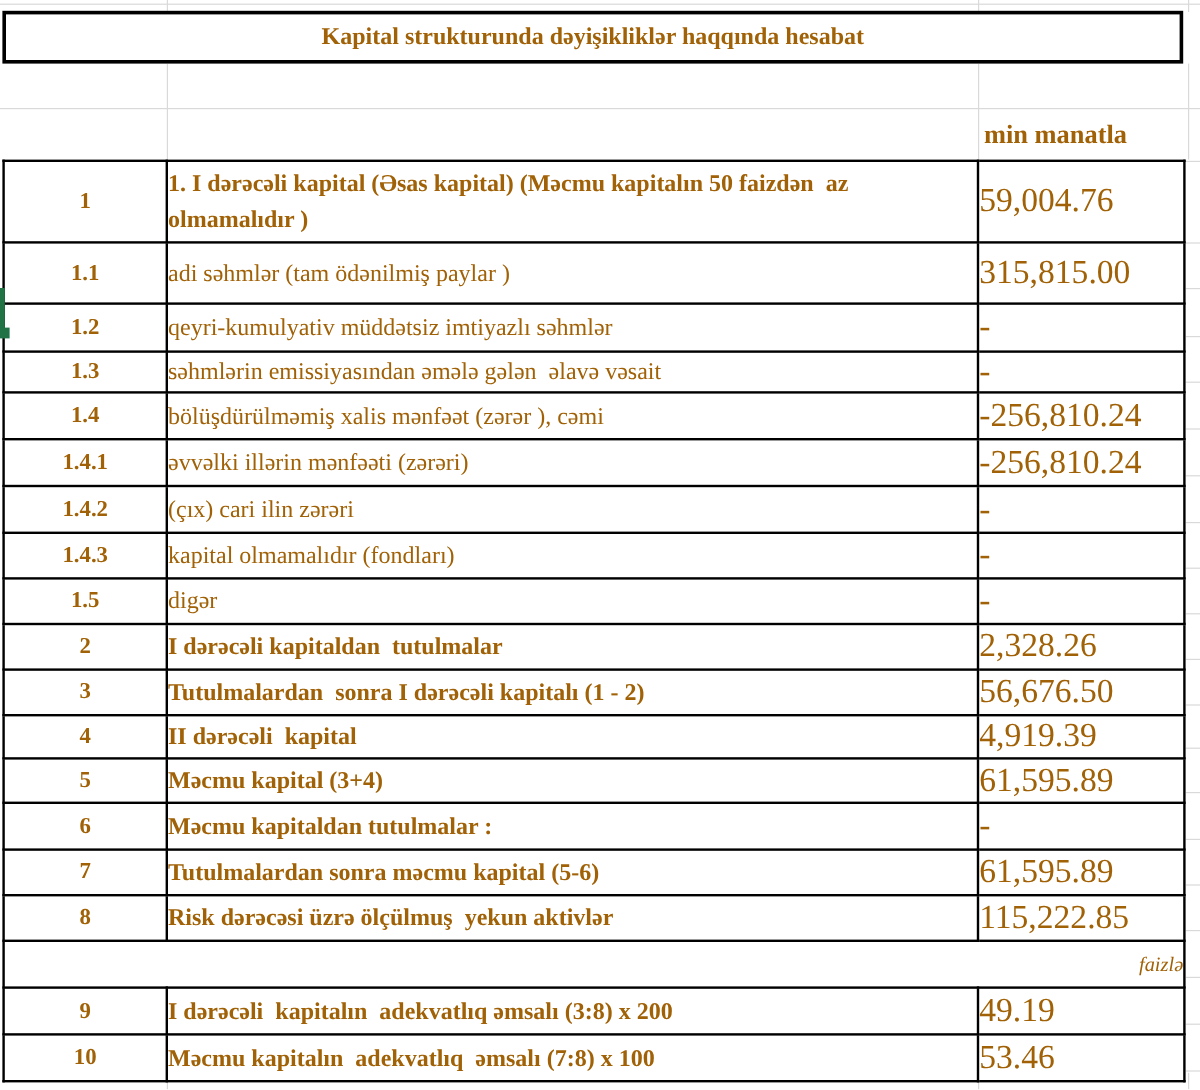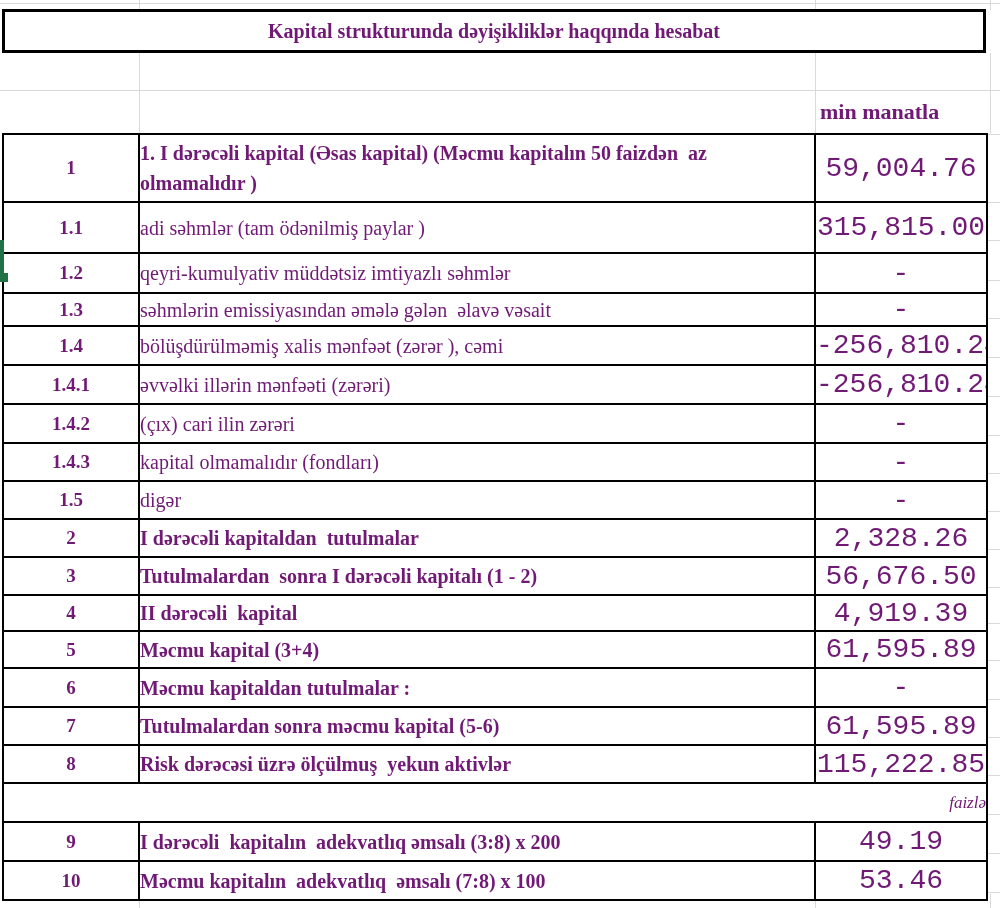--- a/index.html
+++ b/index.html
@@ -1,18 +1,18 @@
 <!DOCTYPE html>
 <html><head>
 <meta charset="utf-8">
 <style>
   html,body{margin:0;padding:0;background:#fff;}
   .canvas{
     position:relative;width:1000px;height:908px;background:#ffffff;
-    font-family:"Liberation Serif","DejaVu Serif",serif;color:#701a75;overflow:hidden;
+    font-family:"Liberation Serif","DejaVu Serif",serif;color:#a16207;overflow:hidden;
   }
   
   .g-h{position:absolute;height:1px;background:#d9d9d9;}
   .g-v{position:absolute;width:1px;background:#d9d9d9;}
   
   .title-box{
     position:absolute;left:2px;top:9px;width:984px;height:44px;
     border:3px solid #000;box-sizing:border-box;background:#fff;
     display:flex;align-items:center;justify-content:center;
     font-weight:bold;font-size:20px;white-space:pre-wrap;
@@ -28,22 +28,22 @@
     border-collapse:collapse;table-layout:fixed;background:#fff;
   }
   table.report td{
     border:2px solid #000;box-sizing:border-box;vertical-align:middle;
     overflow:hidden;padding:0;
   }
   td.c-num{width:136px;text-align:center;font-weight:bold;font-size:19px;}
   td.c-label{width:676px;font-size:20px;line-height:30px;padding:0 4px 0 6px;white-space:pre-wrap;}
   td.c-label.bold{font-weight:bold;}
   td.c-value{
-    width:172px;text-align:center;padding-right:9px;
-    font-family:Liberation Mono, monospace;font-size:28px;margin-left:36px;
+    width:172px;text-align:left;padding-right:9px;
+    font-family:Liberation Serif, serif;font-size:28px;margin-left:36px;
   }
   td.c-note{
     text-align:right;font-style:italic;font-size:17px;padding-right:8px;
   }
   
   .sel-border{position:absolute;left:0;top:240px;width:4px;height:38px;}
   .sel-handle{position:absolute;left:0;top:273px;width:8px;height:9px;}
 </style>
 </head>
 <body>

